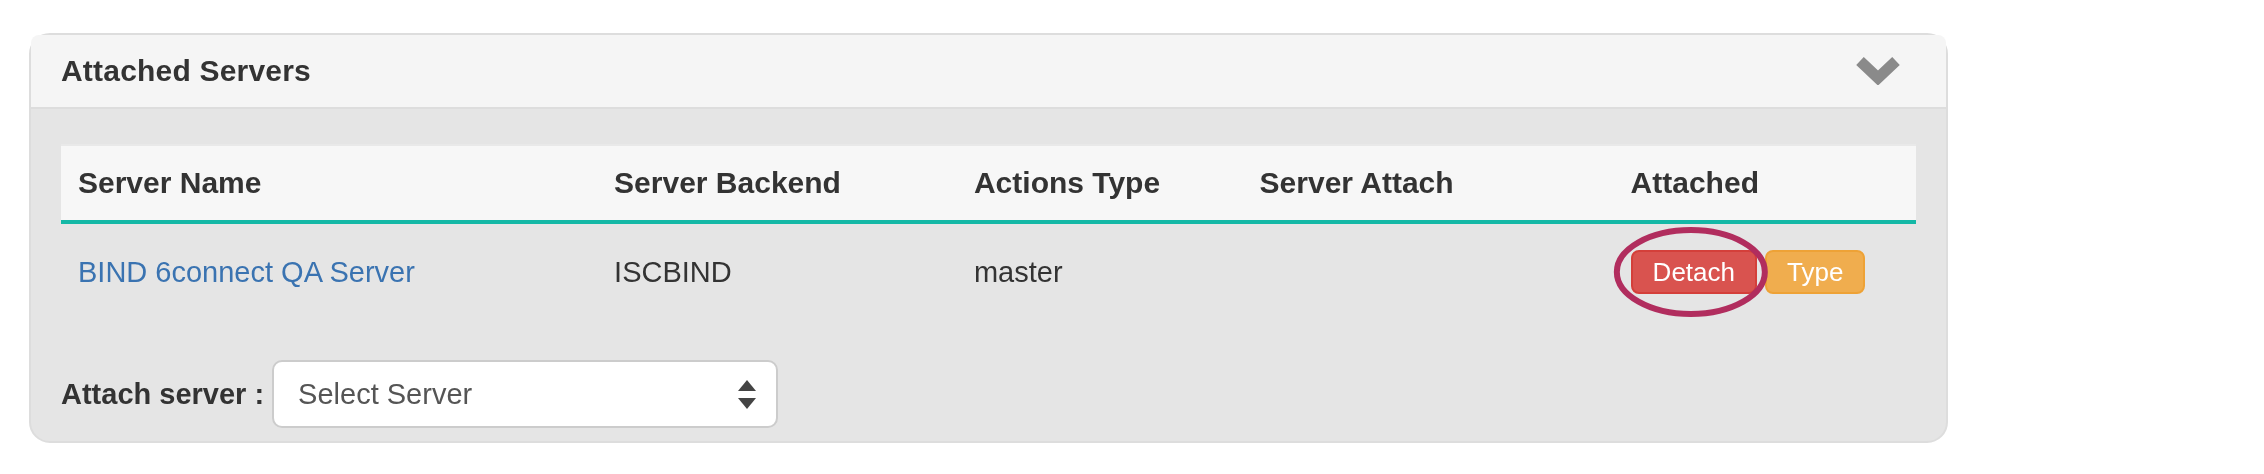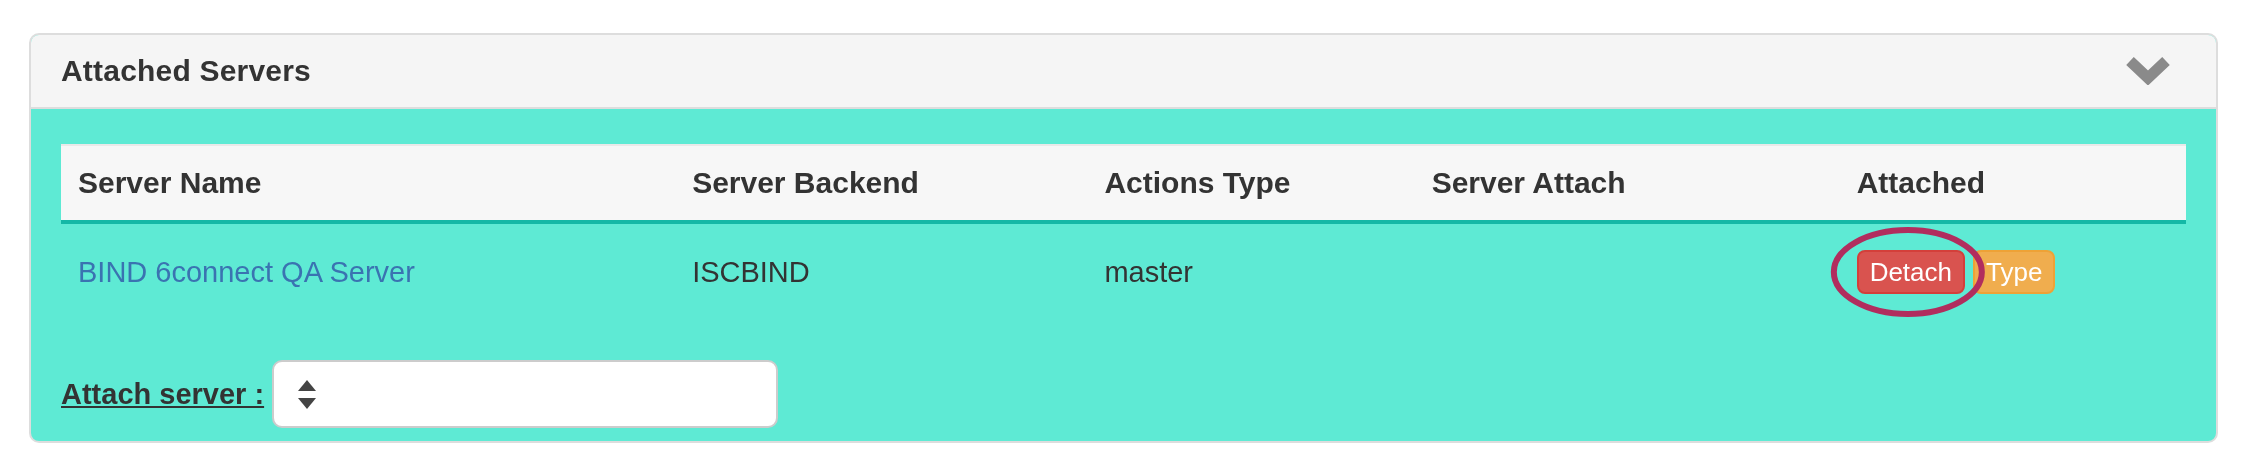--- a/index.html
+++ b/index.html
@@ -8,24 +8,24 @@
     width: 2264px; height: 474px;
     position: relative;
     font-family: "Liberation Sans", sans-serif;
     color: #333;
     overflow: hidden;
   }
 
   .panel {
     position: absolute;
     left: 29px; top: 33px;
-    width: 2189px; height: 410px;
-    background: #5eead4;
+    width: 1919px; height: 410px;
+    background: #e5e5e5;
     border: 2px solid #ddd;
-    border-radius: 10px;
+    border-radius: 21px;
   }
 
   .panel-heading {
     height: 74px;
     background: #f5f5f5;
     border-bottom: 2px solid #ddd;
     border-radius: 8px 8px 0 0;
     display: flex;
     align-items: center;
     justify-content: space-between;
@@ -81,21 +81,21 @@
   .actions-inner {
     display: flex;
     align-items: center;
     gap: 8px;
   }
   .btn {
     display: inline-flex;
     align-items: center;
     justify-content: center;
     height: 44px;
-    padding: 0 11px;
+    padding: 0 20px;
     font-family: "Liberation Sans", sans-serif;
     font-size: 26px;
     color: #fff;
     border-radius: 8px;
     border: 2px solid transparent;
     cursor: pointer;
     white-space: nowrap;
   }
   .btn-danger  { background: #d9534f; border-color: #d43f3a; }
   .btn-warning { background: #f0ad4e; border-color: #eea236; }
@@ -114,21 +114,20 @@
   .attach-form {
     display: flex;
     align-items: center;
     margin-top: 38px;
   }
   .attach-label {
     font-size: 29px;
     font-weight: bold;
     margin-right: 8px;
     white-space: nowrap;
-    text-decoration: underline;
   }
   .select {
     width: 506px;
     height: 68px;
     background: #fff;
     border: 2px solid #ccc;
     border-radius: 10px;
     display: flex;
     align-items: center;
     justify-content: space-between;
@@ -215,20 +214,21 @@
               <button class="btn btn-warning">Type</button>
             </div>
           </td>
         </tr>
       </tbody>
     </table>
 
     <div class="attach-form">
       <span class="attach-label">Attach server :</span>
       <div class="select">
+        <span class="select-value">Select Server</span>
         <span class="select-arrows">
           <i class="tri-up"></i>
             <i class="tri-down"></i>
         </span>
       </div>
     </div>
   </div>
 </div>
 
 </body></html>

